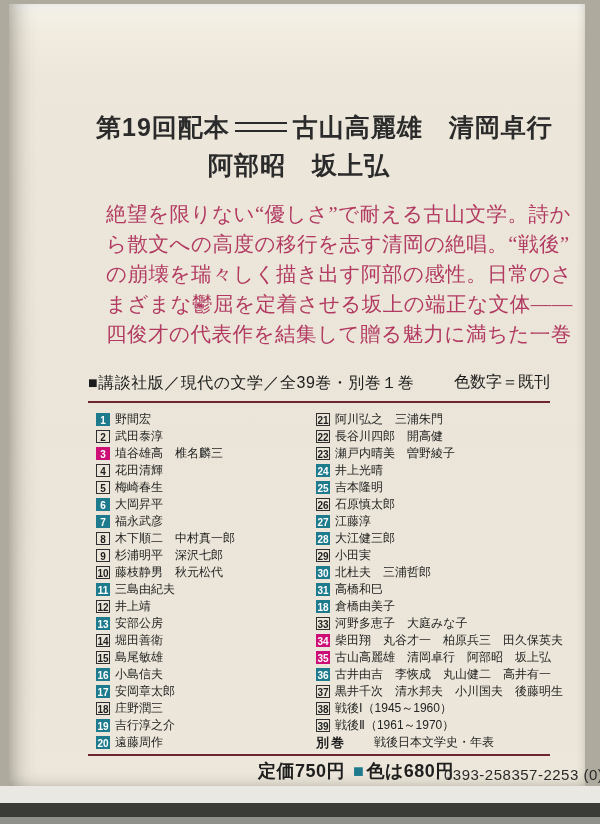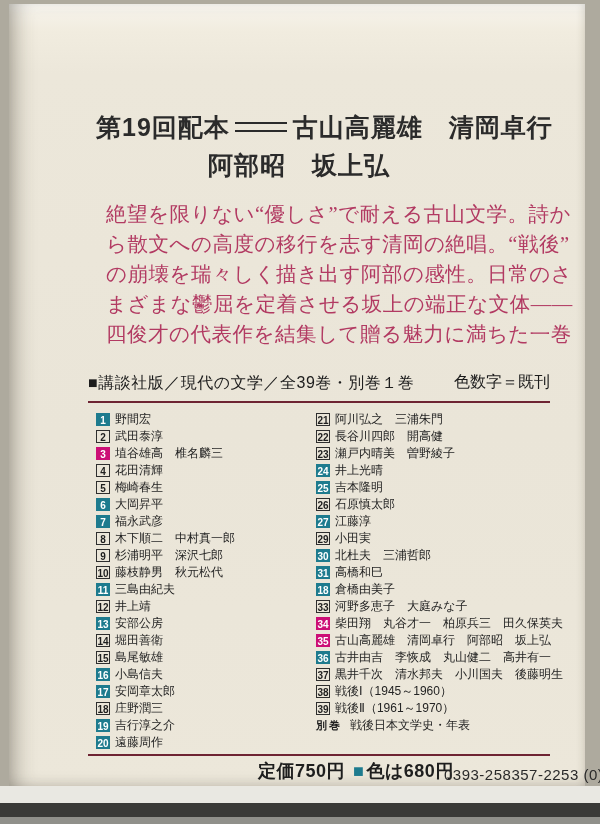--- a/index.html
+++ b/index.html
@@ -50,22 +50,22 @@
   .vol-col{position:absolute;top:0;}
   .vol-col-left{left:0;width:218px;}
   .vol-col-right{left:220px;width:240px;}
   .vol-row{height:17px;display:flex;align-items:center;white-space:nowrap;}
   .vol-num{flex:0 0 auto;width:14px;height:13px;line-height:13px;margin-right:5px;
     border:1px solid #2e2e2e;box-sizing:border-box;background:transparent;
     color:#1e1e1e;font-size:10px;font-weight:700;text-align:center;}
   .vol-label{font-size:12px;color:#242424;letter-spacing:0;}
   .style-pub .vol-num{background:var(--teal,#1e7b8e);border-color:var(--teal,#1e7b8e);color:#fff;}
   .style-new .vol-num{background:var(--magenta,#cc0e76);border-color:var(--magenta,#cc0e76);color:#fff;}
-  .style-extra .vol-num{border:none;background:none;width:auto;font-size:11px;
-    letter-spacing:2px;margin-right:8px;color:#1e1e1e;}
+  .style-extra .vol-num{border:none;background:none;width:auto;font-size:13px;
+    letter-spacing:2px;margin-right:28px;color:#1e1e1e;}
 
   
   .price-line{position:absolute;left:250px;top:759px;font-size:18px;font-weight:700;
     color:#1e1e1e;white-space:nowrap;letter-spacing:.5px;}
   .sq-teal{color:var(--teal,#1e7b8e);margin:0 2px 0 8px;}
   .code-line{position:absolute;left:436px;top:766px;font-family:Liberation Sans, sans-serif;
     font-size:15px;color:#2a2a2a;letter-spacing:.5px;white-space:nowrap;}
 </style>
 </head>
 <body>
@@ -204,20 +204,24 @@
           <span class="vol-label">吉本隆明</span>
         </div>
         <div class="vol-row style-plain">
           <span class="vol-num">26</span>
           <span class="vol-label">石原慎太郎</span>
         </div>
         <div class="vol-row style-pub">
           <span class="vol-num">27</span>
           <span class="vol-label">江藤淳</span>
         </div>
+        <div class="vol-row style-pub">
+          <span class="vol-num">28</span>
+          <span class="vol-label">大江健三郎</span>
+        </div>
         <div class="vol-row style-plain">
           <span class="vol-num">29</span>
           <span class="vol-label">小田実</span>
         </div>
         <div class="vol-row style-pub">
           <span class="vol-num">30</span>
           <span class="vol-label">北杜夫　三浦哲郎</span>
         </div>
         <div class="vol-row style-pub">
           <span class="vol-num">31</span>

